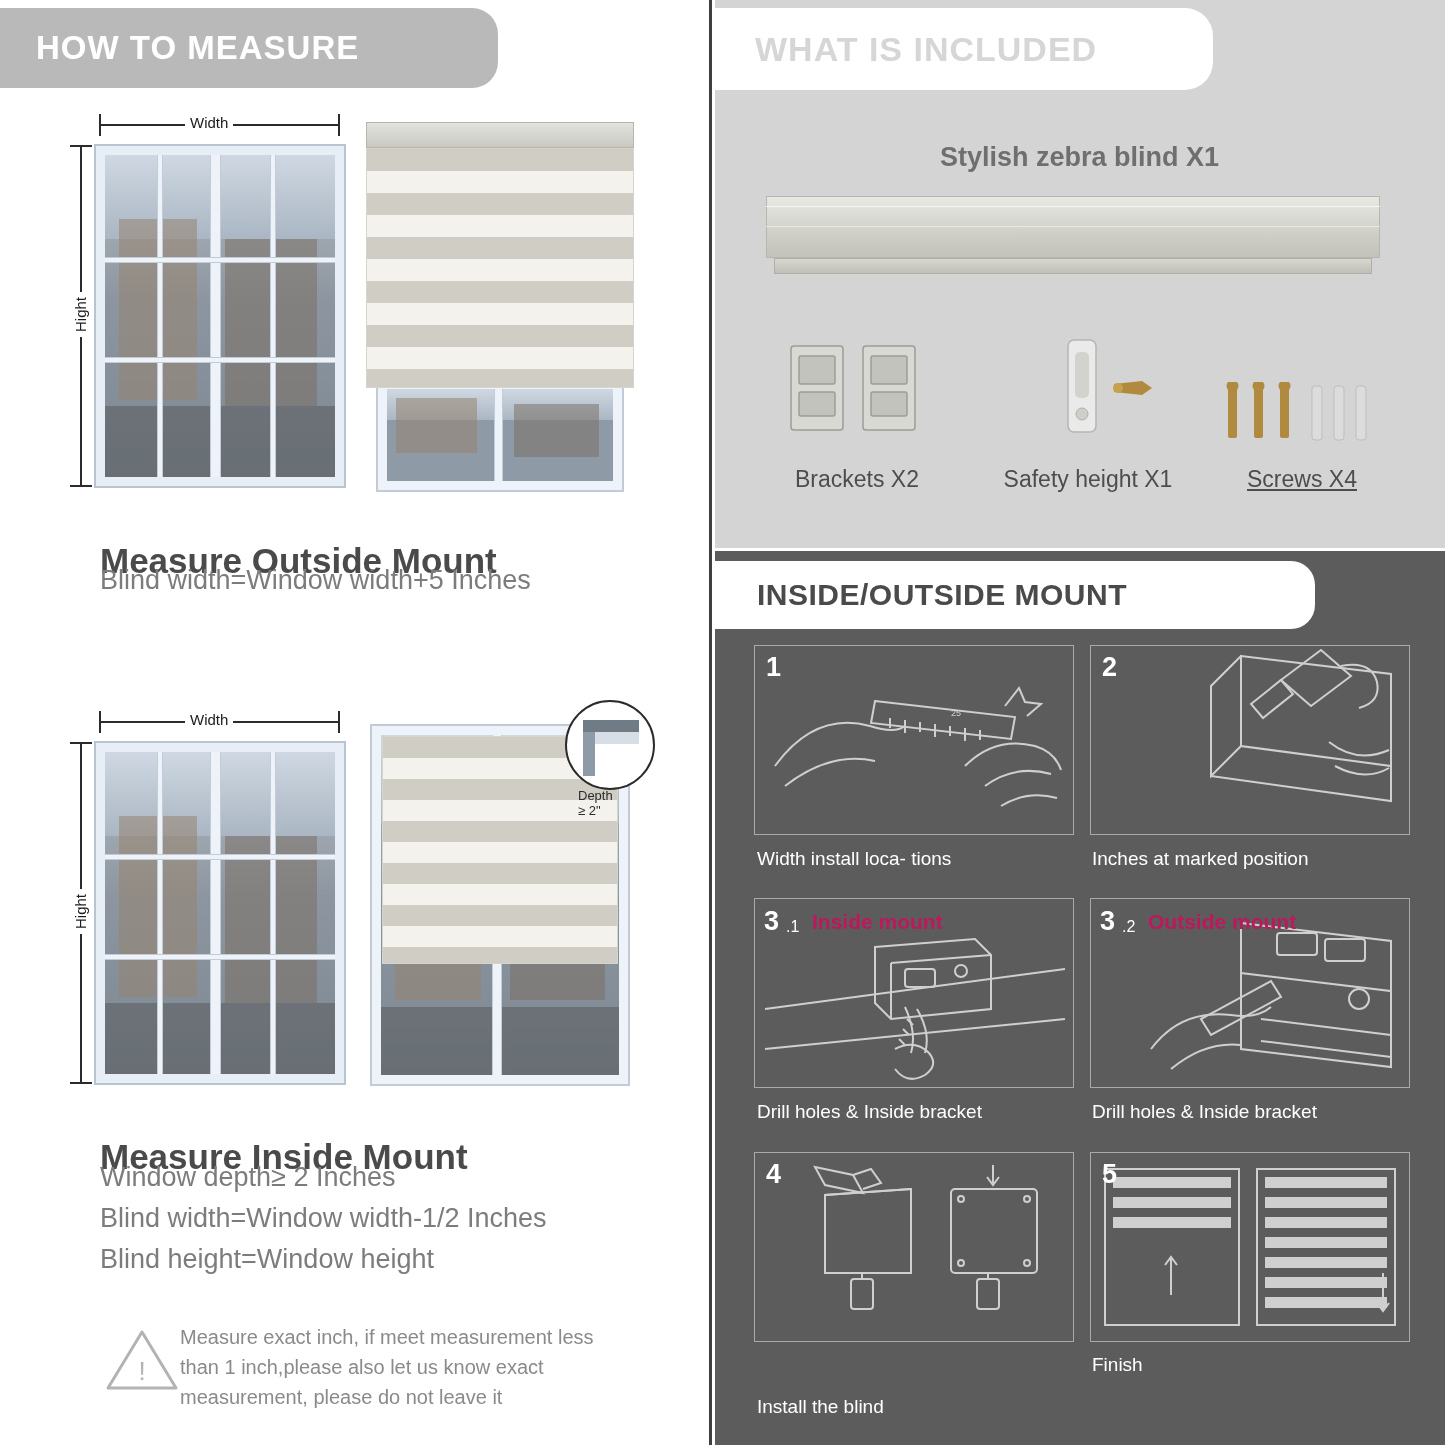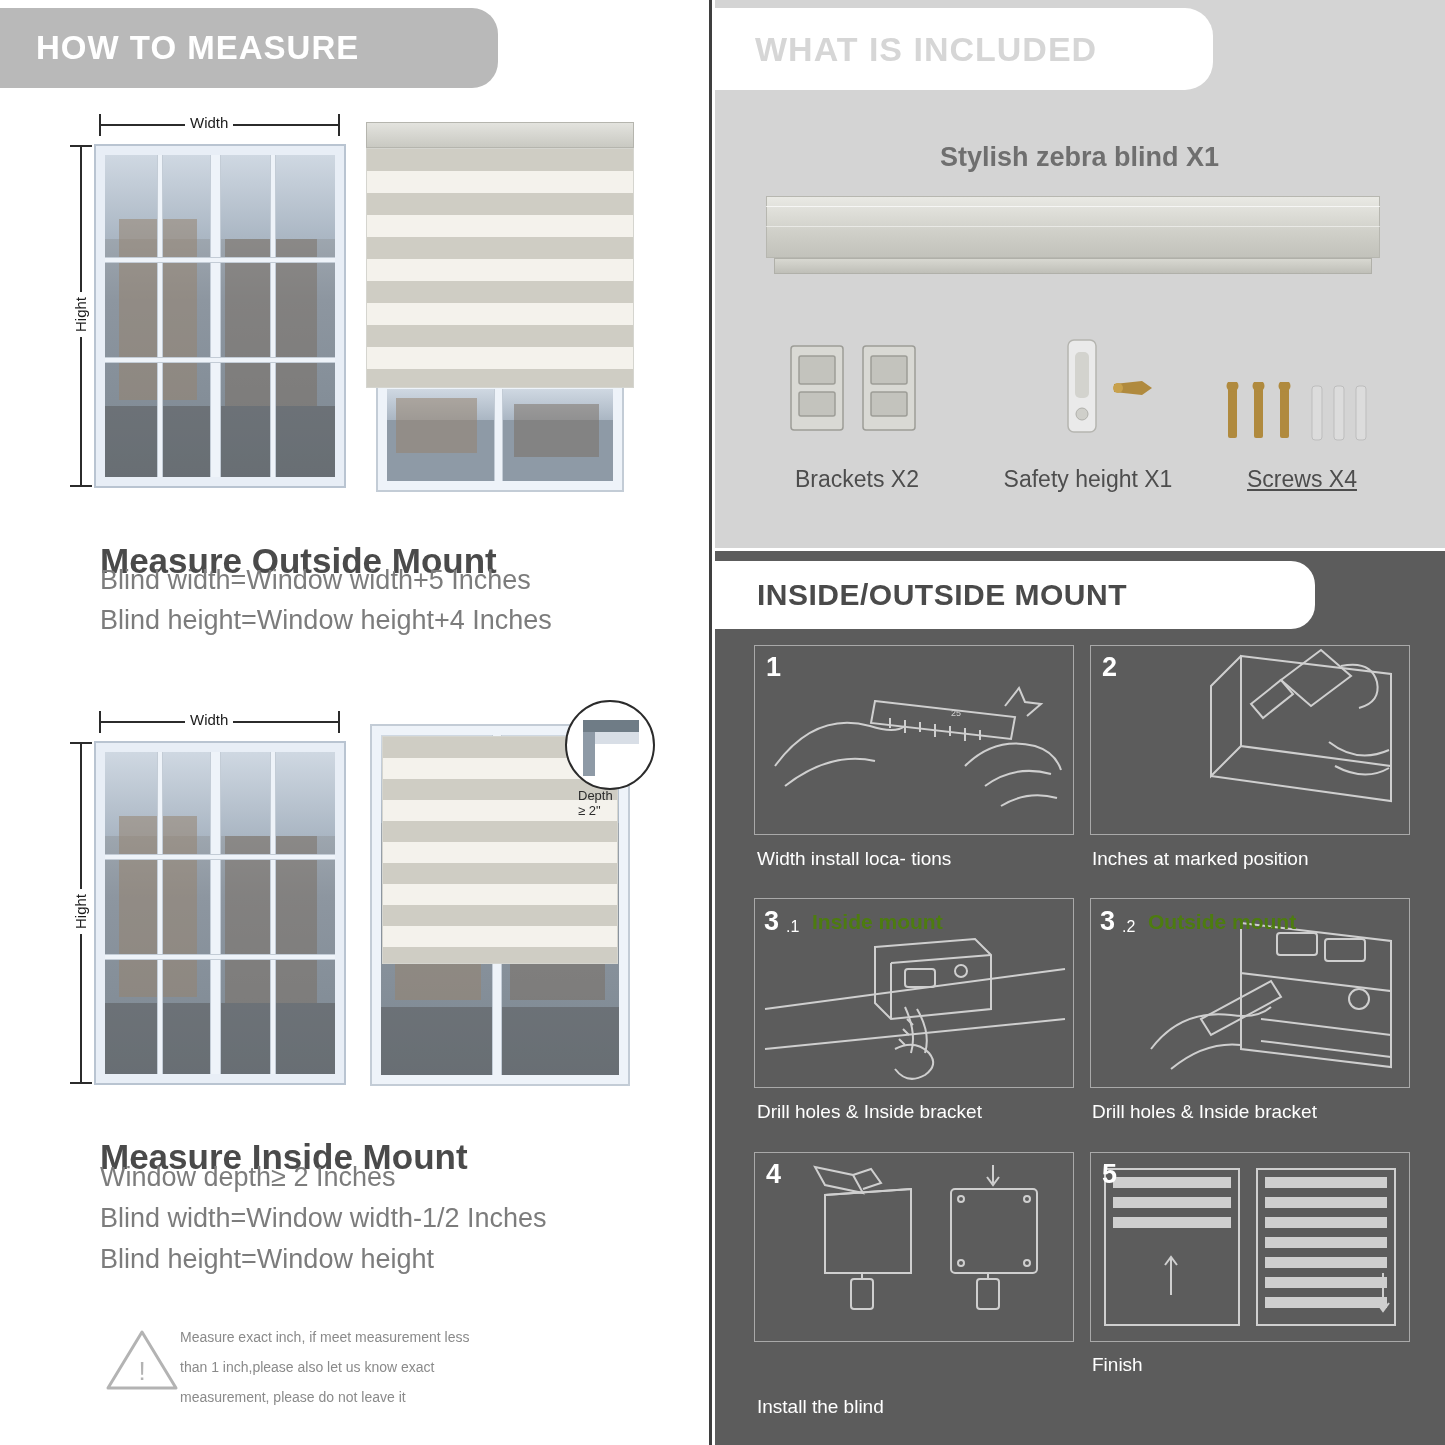--- a/index.html
+++ b/index.html
@@ -64,21 +64,21 @@
   .stripe{position:absolute;left:0;right:0;}
   .blindwin{position:absolute;border:9px solid #eef3f9;box-shadow:0 0 0 2px #c3ccd6;box-sizing:border-box;overflow:hidden;background:#8e9aa6;}
 
   .h2{position:absolute;font-size:35px;color:#4a4a4a;}
   .p1{position:absolute;font-size:27px;color:#7c7c7c;}
 
   .callout{position:absolute;border:2px solid #2b2b2b;border-radius:50%;overflow:hidden;background:#fff;}
   .calloutlabel{position:absolute;font-size:13px;color:#2b2b2b;}
 
   .warnbox{position:absolute;}
-  .warntext{position:absolute;font-size:14px;color:#8a8a8a;line-height:30px;}
+  .warntext{position:absolute;font-size:20px;color:#8a8a8a;line-height:30px;}
 
   
   .right-top{
     position:absolute;left:715px;top:0;width:730px;height:548px;
     background:#d4d4d4;
     box-sizing:border-box;
   }
   #inc-banner{
     position:absolute;left:715px;top:8px;width:498px;height:82px;
     background:#ffffff;color:#d6d6d6;font-size:34px;font-weight:bold;
@@ -95,21 +95,21 @@
     background:#5c5c5c;
   }
   #mount-banner{
     position:absolute;left:715px;top:561px;width:600px;height:68px;
     background:#ffffff;color:#4a4a4a;font-size:30px;font-weight:bold;
     letter-spacing:.5px;display:flex;align-items:center;padding-left:42px;
     border-top-right-radius:24px;border-bottom-right-radius:24px;box-sizing:border-box;
   }
   .stepbox{position:absolute;border:1px solid #a9a9a9;box-sizing:border-box;}
   .stepnum{position:absolute;font-size:27px;color:#ffffff;font-weight:bold;}
-  .stepsub{position:absolute;font-size:19px;color:#4d7c0f;}
+  .stepsub{position:absolute;font-size:19px;color:#be185d;}
   .stepcap{position:absolute;font-size:19px;color:#ffffff;}
 </style>
 </head>
 <body>
 
 <div class="page">
 
   <div class="left">
 
     <div class="banner" id="how-banner">
@@ -161,21 +161,20 @@
           <div class="stripe" style="top:154px;height:22px;background:#f4f2ec;"></div>
           <div class="stripe" style="top:176px;height:22px;background:#cfcdc4;"></div>
           <div class="stripe" style="top:198px;height:22px;background:#f4f2ec;"></div>
           <div class="stripe" style="top:220px;height:20px;background:#cfcdc4;"></div>
         </div>
       </div>
     </div>
 
     <h2 class="h2" style="left:100px;top:512px;">Measure Outside Mount</h2>
     <p class="p1" style="left:100px;top:565px;margin:0;">Blind width=Window width+5 Inches</p>
-    <p class="p1" style="left:100px;top:605px;margin:0;">Blind height=Window height+4 Inches</p>
 
     <div class="winwrap">
 
       <div class="dimline" style="left:100px;top:721px;width:240px;height:2px;"></div>
       <div class="tick" style="left:99px;top:711px;width:2px;height:22px;"></div>
       <div class="tick" style="left:338px;top:711px;width:2px;height:22px;"></div>
       <div class="dimlabel" style="left:185px;top:711px;">Width</div>
 
       <div class="dimline" style="left:80px;top:743px;width:2px;height:340px;"></div>
       <div class="tick" style="left:70px;top:742px;width:22px;height:2px;"></div>

